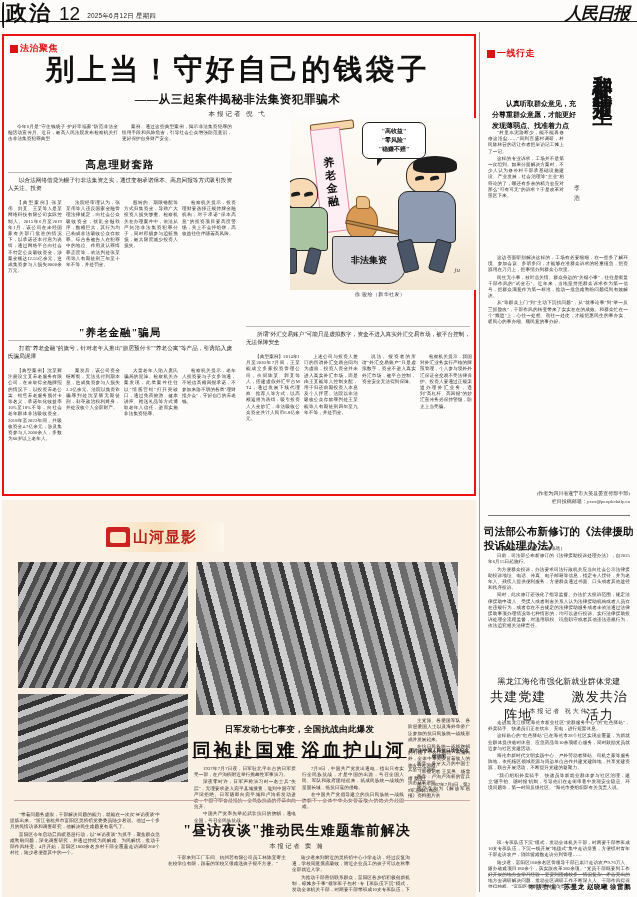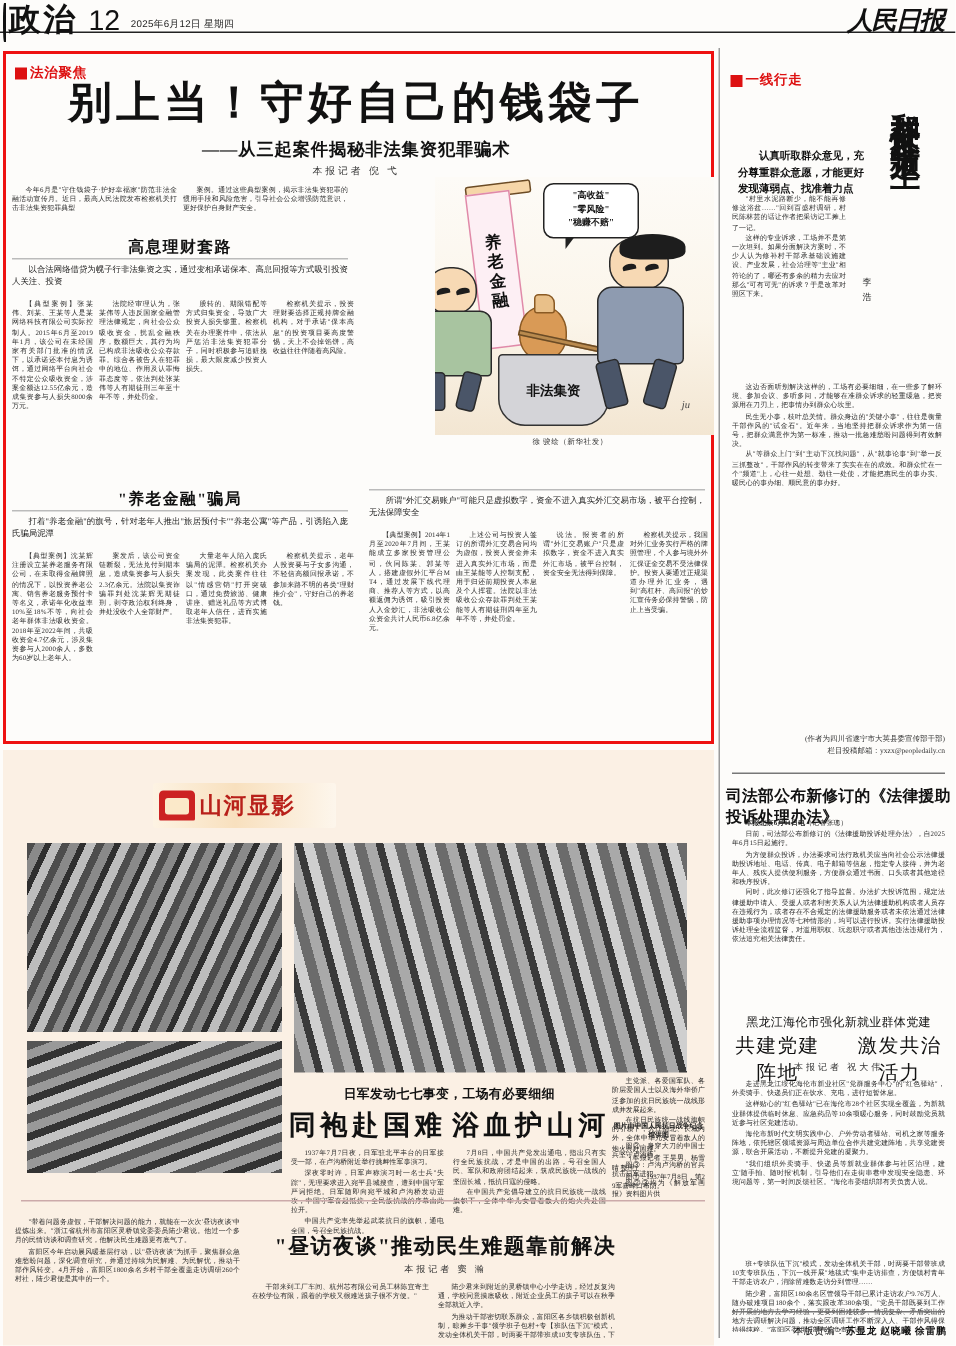--- a/index.html
+++ b/index.html
@@ -525,22 +525,22 @@
 
     <div class="logo-badge">
       <div class="logo-mark"></div>
       <div class="logo-text">山河显影</div>
     </div>
 
     <div class="ph g1" style="left:16px;top:62px;width:170px;height:126px;"></div>
     <div class="ph g3" style="left:16px;top:194px;width:170px;height:88px;"></div>
     <div class="ph g2" style="left:194px;top:62px;width:262px;height:153px;"></div>
 
-    <div class="pkg-kicker" style="left:190px;top:224px;width:215px;">日军发动七七事变，工场有必要细细</div>
-    <div style="position:absolute;left:190px;top:238px;width:215px;display:flex;justify-content:center;gap:4px;">
+    <div class="pkg-kicker" style="left:190px;top:224px;width:215px;">日军发动七七事变，全国抗战由此爆发</div>
+    <div style="position:absolute;left:190px;top:238px;width:215px;display:flex;justify-content:center;gap:4px;text-decoration:underline;">
       <span class="pkg-hl" style="position:static;">同袍赴国难</span>
       <span class="pkg-hl" style="position:static;">浴血护山河</span>
     </div>
 
     <div class="body-txt" style="position:absolute;left:192px;top:266px;width:102px;height:100px;">
       <p>1937年7月7日夜，日军驻北平丰台的日军接受一部，在卢沟桥附近举行挑衅性军事演习。</p>
       <p>深夜零时许，日军声称演习时一名士兵"失踪"，无理要求进入宛平县城搜查，遭到中国守军严词拒绝。日军随即向宛平城和卢沟桥发动进攻，中国守军奋起抵抗，全民族抗战的序幕由此拉开。</p>
       <p>中国共产党率先举起武装抗日的旗帜，通电全国，号召全民族抗战。</p>
     </div>
     <div class="body-txt" style="position:absolute;left:300px;top:266px;width:102px;height:100px;">

